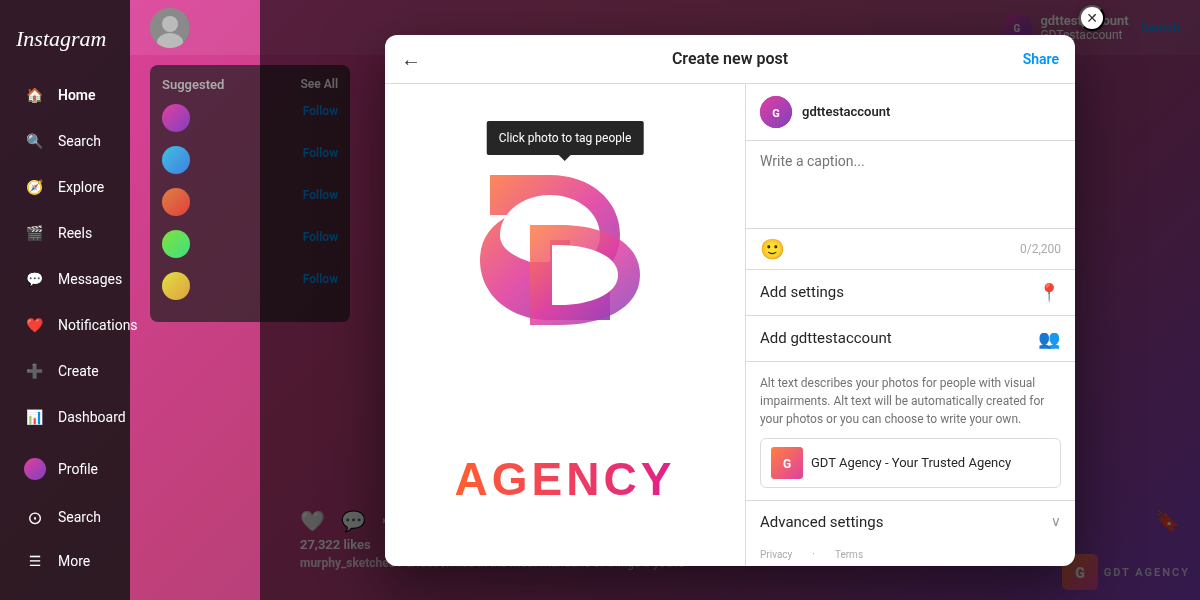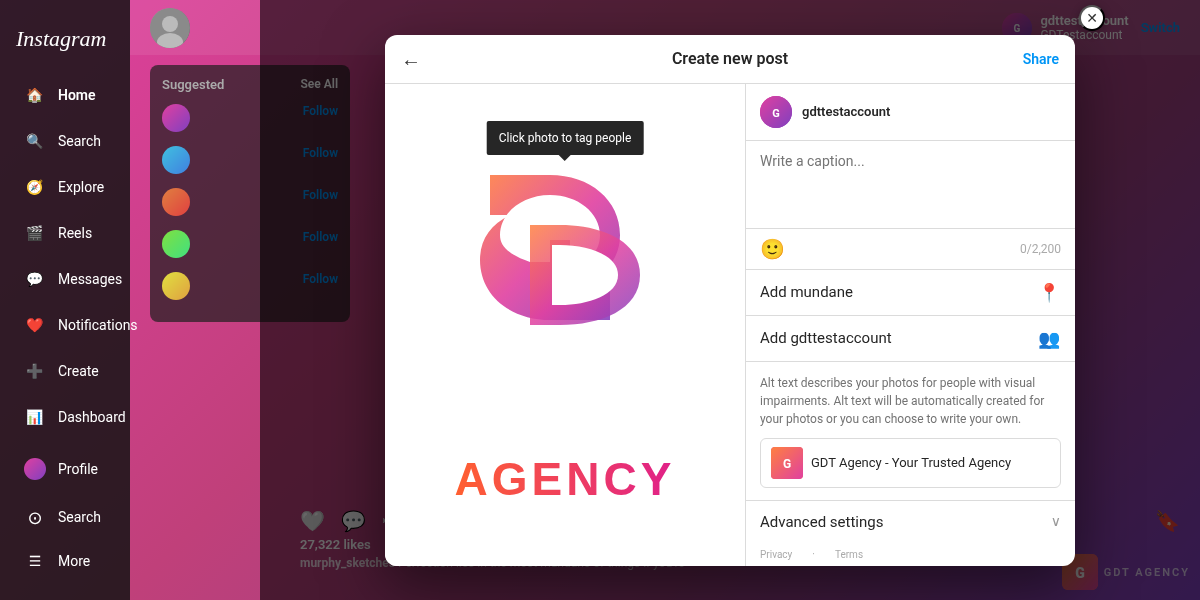--- a/index.html
+++ b/index.html
@@ -749,21 +749,21 @@
               <div class="caption-area">
                 <textarea style="width: 100%; border: none; outline: none; resize: none; font-size: 14px; font-family: inherit; background: transparent; min-height: 60px;" placeholder="Write a caption..."></textarea>
               </div>
 
               <div class="emoji-counter-row">
                 <span class="emoji-icon">🙂</span>
                 <span class="char-count">0/2,200</span>
               </div>
 
               <div class="option-row">
-                <span class="option-label">Add mundane</span>
+                <span class="option-label">Add settings</span>
                 <span class="option-icon">📍</span>
               </div>
 
               <div class="option-row">
                 <span class="option-label">Add gdttestaccount</span>
                 <span class="option-icon">👥</span>
               </div>
 
               <div class="accessibility-section">
                 <div class="accessibility-description">Alt text describes your photos for people with visual impairments. Alt text will be automatically created for your photos or you can choose to write your own.</div>

